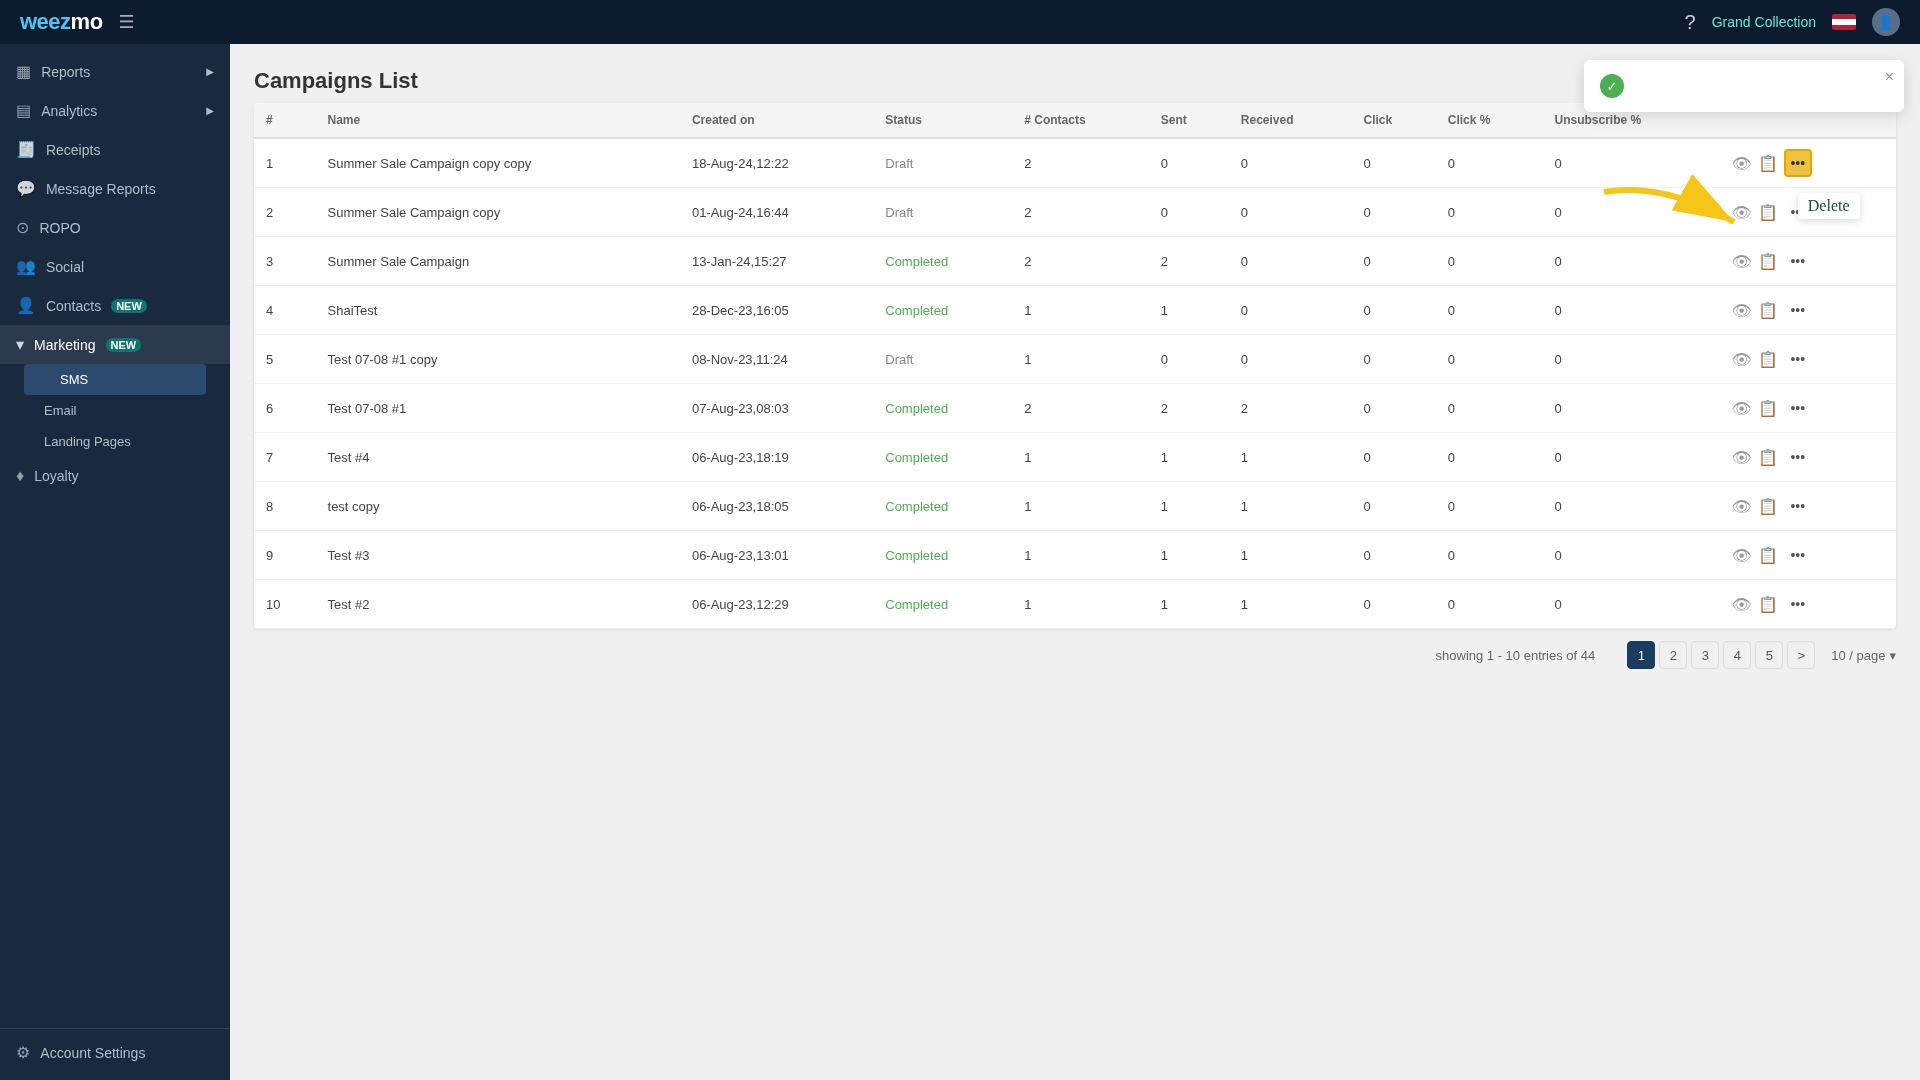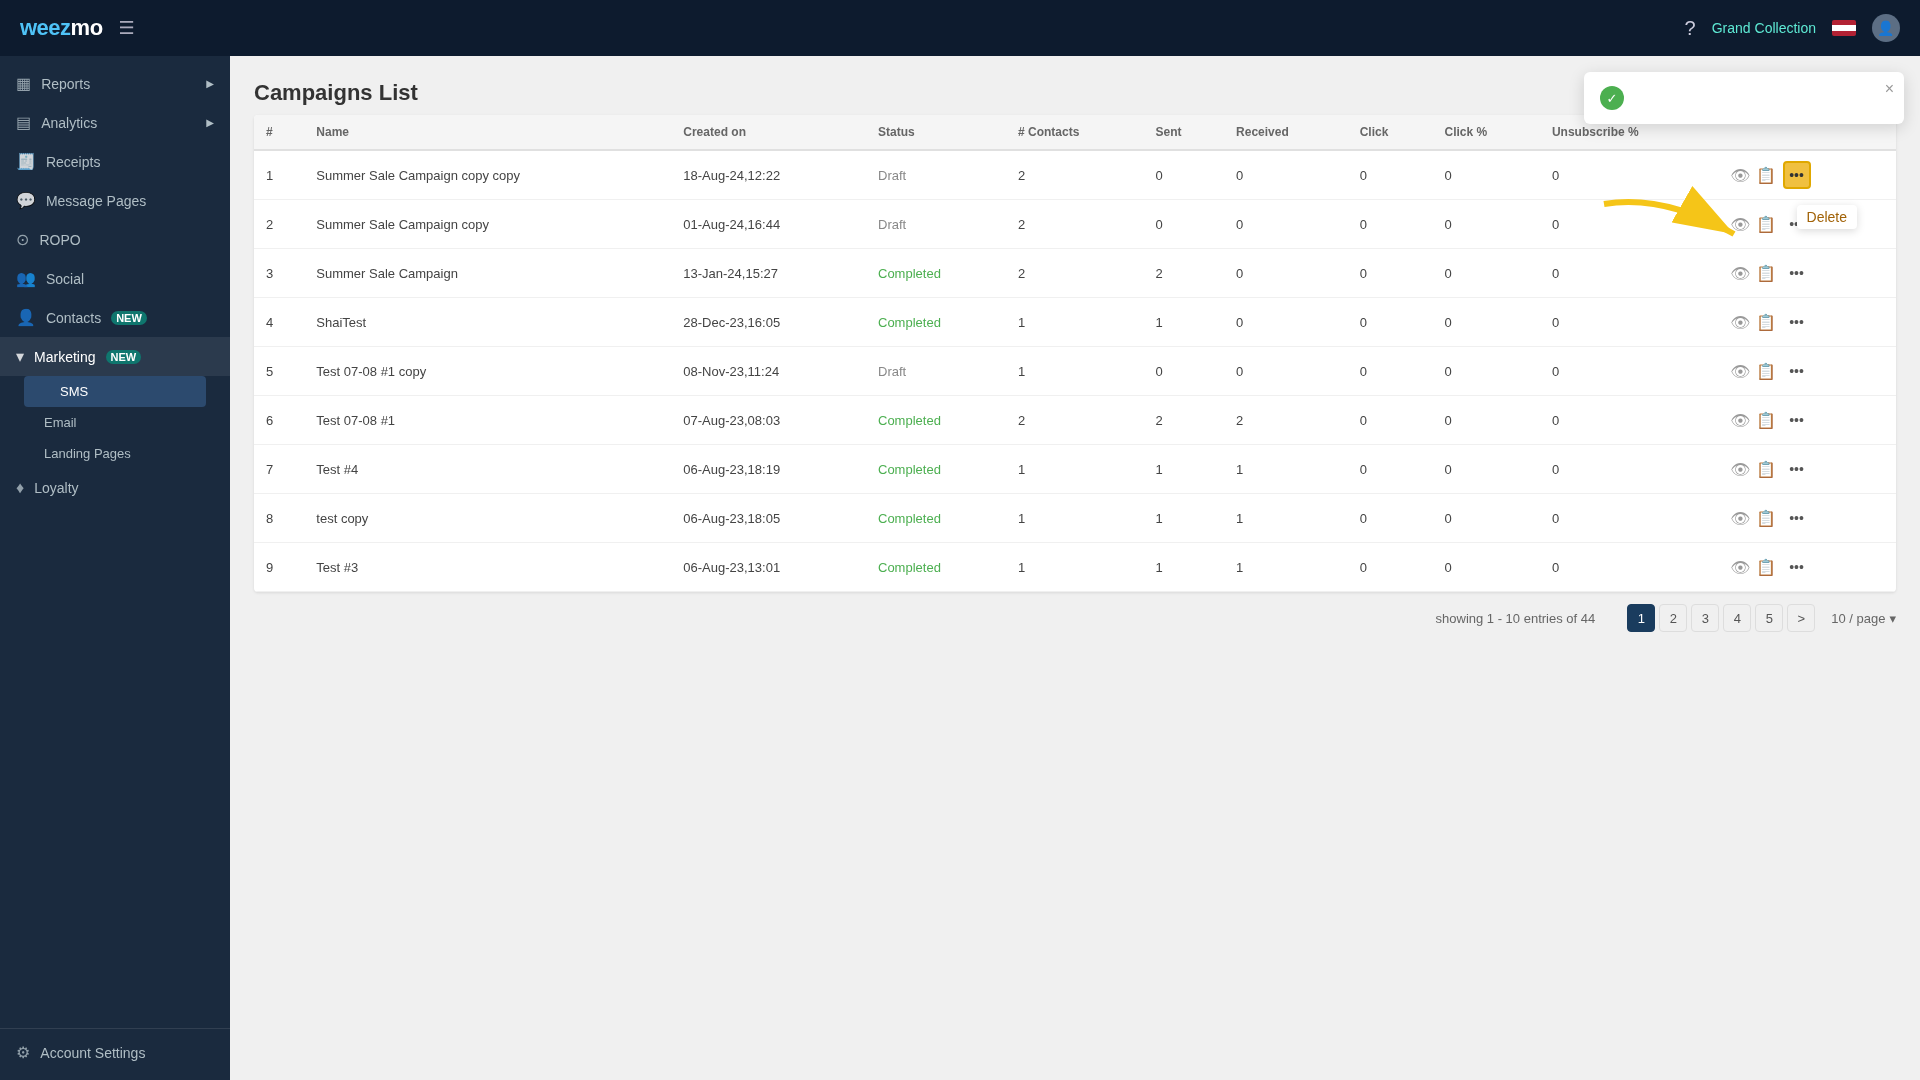--- a/index.html
+++ b/index.html
@@ -1,21 +1,21 @@
 <!DOCTYPE html>
 <html><head>
   <meta charset="utf-8">
   <style>
     * { box-sizing: border-box; margin: 0; padding: 0; }
     body { font-family: -apple-system, BlinkMacSystemFont, 'Segoe UI', sans-serif; background: #e8e8e8; display: flex; flex-direction: column; height: 1080px; width: 1920px; overflow: hidden; }
 
     
     .top-nav {
       background: #0d1b2e;
-      height: 56px;
+      height: 44px;
       display: flex;
       align-items: center;
       padding: 0 20px;
       justify-content: space-between;
       flex-shrink: 0;
     }
     .top-nav-left { display: flex; align-items: center; gap: 16px; }
     .logo { color: white; font-size: 22px; font-weight: 700; letter-spacing: -0.5px; }
     .logo span { color: #4fc3f7; }
     .hamburger { color: #aab; cursor: pointer; font-size: 18px; }
@@ -173,24 +173,25 @@
       cursor: pointer;
       font-size: 16px;
     }
 
     
     .delete-tooltip {
       position: absolute;
       background: white;
       border-radius: 4px;
       padding: 4px 10px;
-      font-size: 14px;
-      color: #a16207;
+      font-size: 16px;
+      color: #14532d;
       box-shadow: 0 2px 8px rgba(0,0,0,0.15);
       white-space: nowrap;
+      font-family: Liberation Serif, serif;
     }
   </style>
 </head>
 <body>
 
 <nav class="top-nav">
   <div class="top-nav-left">
     <span class="logo"><span>weez</span>mo</span>
     <span class="hamburger">☰</span>
   </div>
@@ -214,21 +215,21 @@
       <span class="icon">▤</span>
       <span>Analytics</span>
       <span class="chevron">▶</span>
     </div>
     <div class="sidebar-item">
       <span class="icon">🧾</span>
       <span>Receipts</span>
     </div>
     <div class="sidebar-item">
       <span class="icon">💬</span>
-      <span>Message Pages</span>
+      <span>Message Reports</span>
     </div>
     <div class="sidebar-item">
       <span class="icon">⊙</span>
       <span>ROPO</span>
     </div>
     <div class="sidebar-item">
       <span class="icon">👥</span>
       <span>Social</span>
     </div>
     <div class="sidebar-item">
@@ -496,20 +497,42 @@
       <div class="row-actions">
         <span class="action-btn" title="View">👁</span>
         <span class="action-btn" title="Copy">📋</span>
         <div class="action-btn-dots " title="More actions">
           •••
         </div>
 
       </div>
     </td>
   </tr>
+            <tr>
+    <td>10</td>
+    <td>Test #2</td>
+    <td>06-Aug-23,12:29</td>
+    <td class="status-completed">Completed</td>
+    <td>1</td>
+    <td>1</td>
+    <td>1</td>
+    <td>0</td>
+    <td>0</td>
+    <td>0</td>
+    <td>
+      <div class="row-actions">
+        <span class="action-btn" title="View">👁</span>
+        <span class="action-btn" title="Copy">📋</span>
+        <div class="action-btn-dots " title="More actions">
+          •••
+        </div>
+
+      </div>
+    </td>
+  </tr>
           </tbody>
       </table>
     </div>
 
     <div class="pagination-bar">
       <span class="pagination-info">showing 1 - 10 entries of 44</span>
       <div class="page-btn active">1</div>
       <div class="page-btn">2</div>
       <div class="page-btn">3</div>
       <div class="page-btn">4</div>

